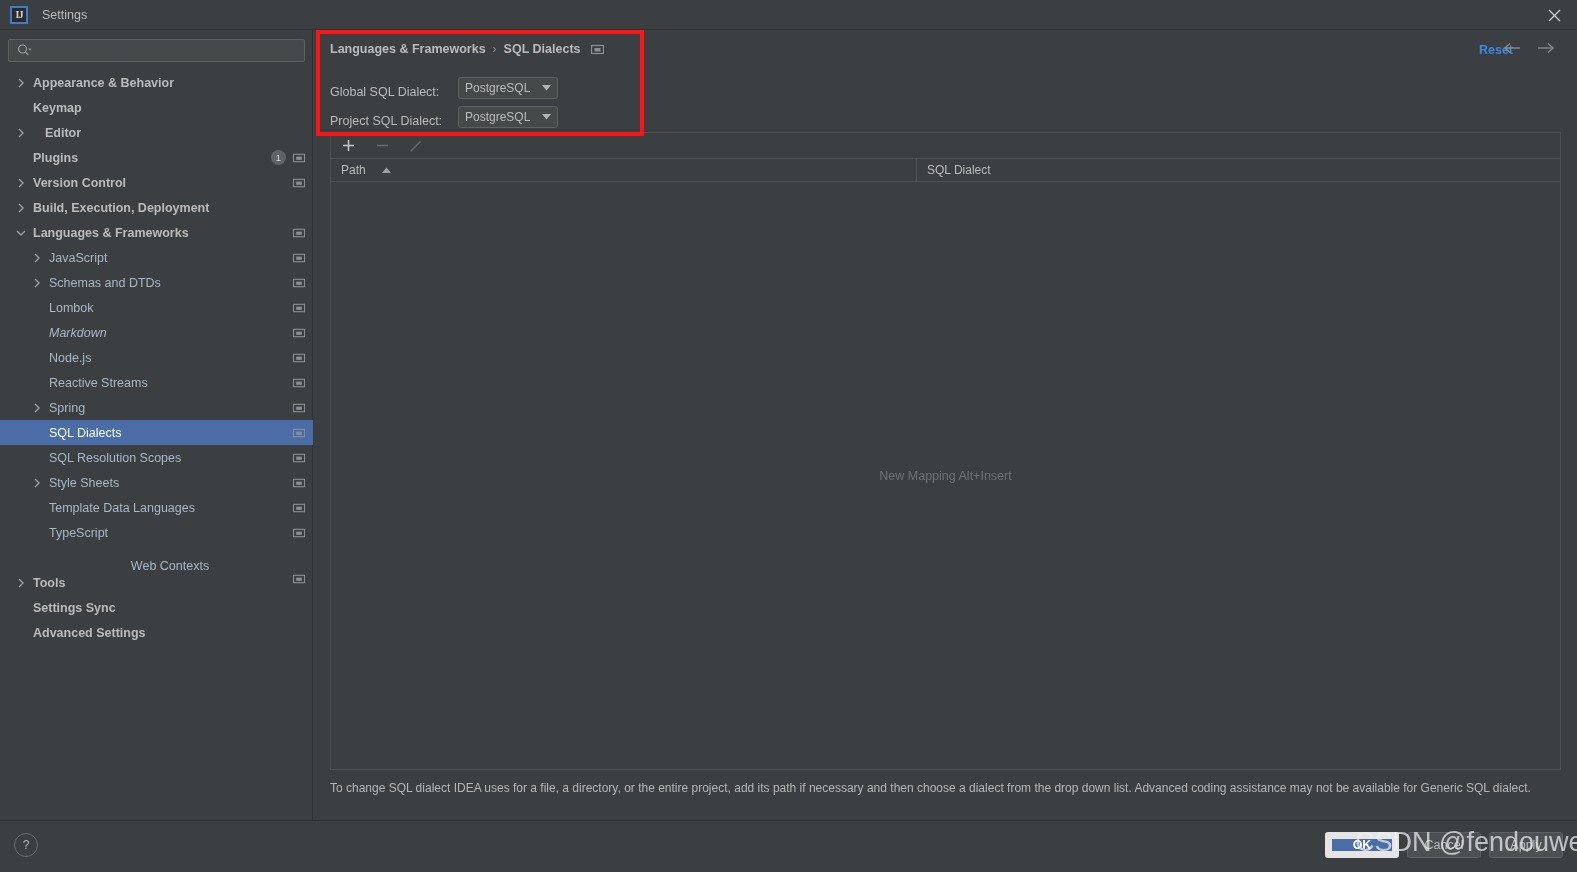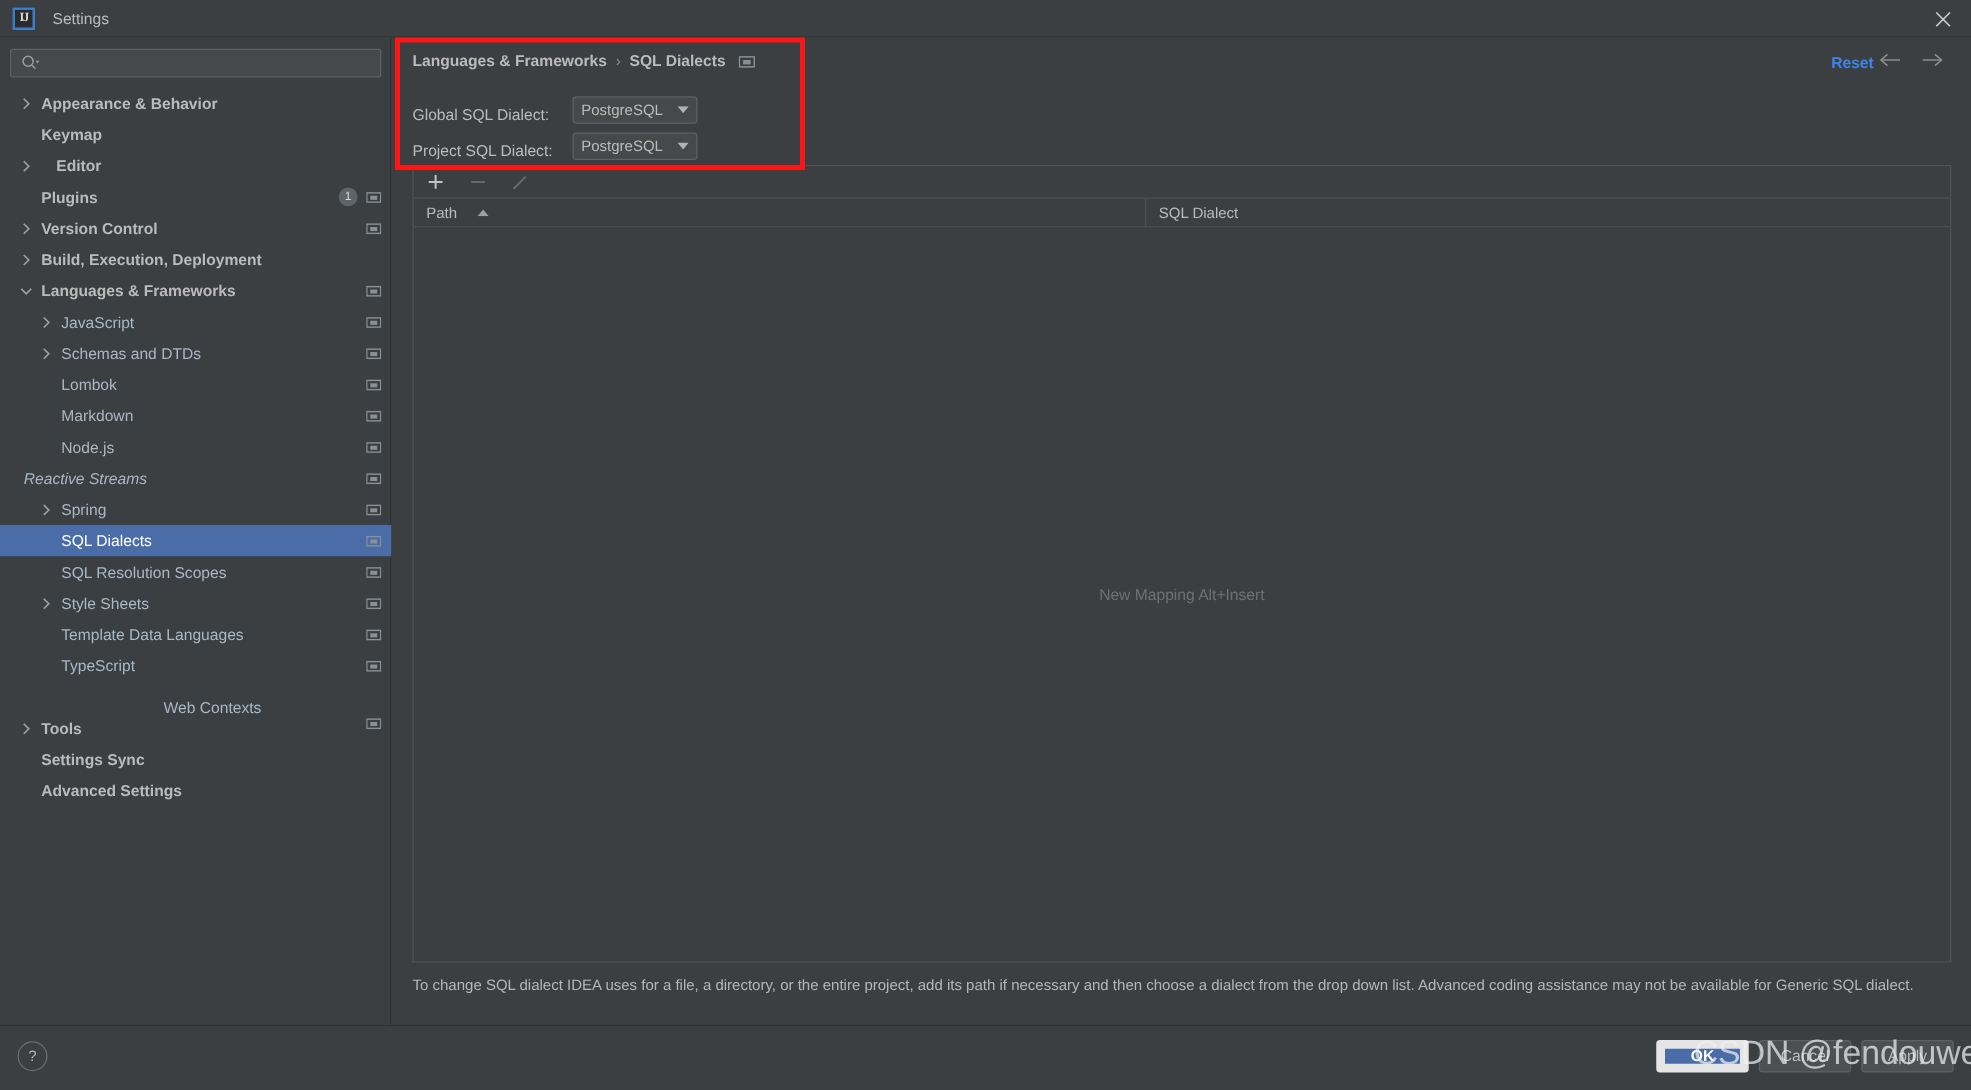--- a/index.html
+++ b/index.html
@@ -130,21 +130,21 @@
   .breadcrumb {
     position: absolute; left: 16px; top: 12px;
     display: flex; align-items: center; gap: 7px;
   }
   .crumb {
     font-size: 12.5px; font-weight: bold; color: #bbbbbb;
   }
   .crumb-sep { font-size: 12px; color: #8c8c8c; }
 
   .reset-link {
-    position: absolute; right: 78px; top: 13px;
+    position: absolute; right: 64px; top: 13px;
     font-size: 12.5px; font-weight: bold;
     color: #3d86e8;
     cursor: pointer;
   }
   .nav-arrows {
     position: absolute; right: 22px; top: 12px;
     display: flex; align-items: center; gap: 16px;
   }
   .nav-arrow { cursor: pointer; display: flex; }
 
@@ -434,21 +434,21 @@
             <span class="scope-icon">
               <svg width="12" height="12" viewBox="0 0 13 13">
                 <rect x="0.5" y="2.5" width="12" height="8" fill="none" stroke="#8a9096" stroke-width="1.2"></rect>
                 <rect x="3.5" y="5" width="6" height="3.5" fill="#8a9096"></rect>
               </svg>
             </span>
           </span>
         </div>
         <div class="tree-row" style="padding-left: 30px;">
           <span class="tw"></span>
-          <span class="tree-label" style="margin-left: 5px;">Markdown</span>
+          <span class="tree-label" style="margin-left: 5px; font-style: italic;">Markdown</span>
           <span class="row-right">
             <span class="scope-icon">
               <svg width="12" height="12" viewBox="0 0 13 13">
                 <rect x="0.5" y="2.5" width="12" height="8" fill="none" stroke="#8a9096" stroke-width="1.2"></rect>
                 <rect x="3.5" y="5" width="6" height="3.5" fill="#8a9096"></rect>
               </svg>
             </span>
           </span>
         </div>
         <div class="tree-row" style="padding-left: 30px;">
@@ -456,21 +456,21 @@
           <span class="tree-label" style="margin-left: 5px;">Node.js</span>
           <span class="row-right">
             <span class="scope-icon">
               <svg width="12" height="12" viewBox="0 0 13 13">
                 <rect x="0.5" y="2.5" width="12" height="8" fill="none" stroke="#8a9096" stroke-width="1.2"></rect>
                 <rect x="3.5" y="5" width="6" height="3.5" fill="#8a9096"></rect>
               </svg>
             </span>
           </span>
         </div>
-        <div class="tree-row" style=" font-style: italic;">
+        <div class="tree-row" style="padding-left: 30px;">
           <span class="tw"></span>
           <span class="tree-label" style="margin-left: 5px;">Reactive Streams</span>
           <span class="row-right">
             <span class="scope-icon">
               <svg width="12" height="12" viewBox="0 0 13 13">
                 <rect x="0.5" y="2.5" width="12" height="8" fill="none" stroke="#8a9096" stroke-width="1.2"></rect>
                 <rect x="3.5" y="5" width="6" height="3.5" fill="#8a9096"></rect>
               </svg>
             </span>
           </span>

